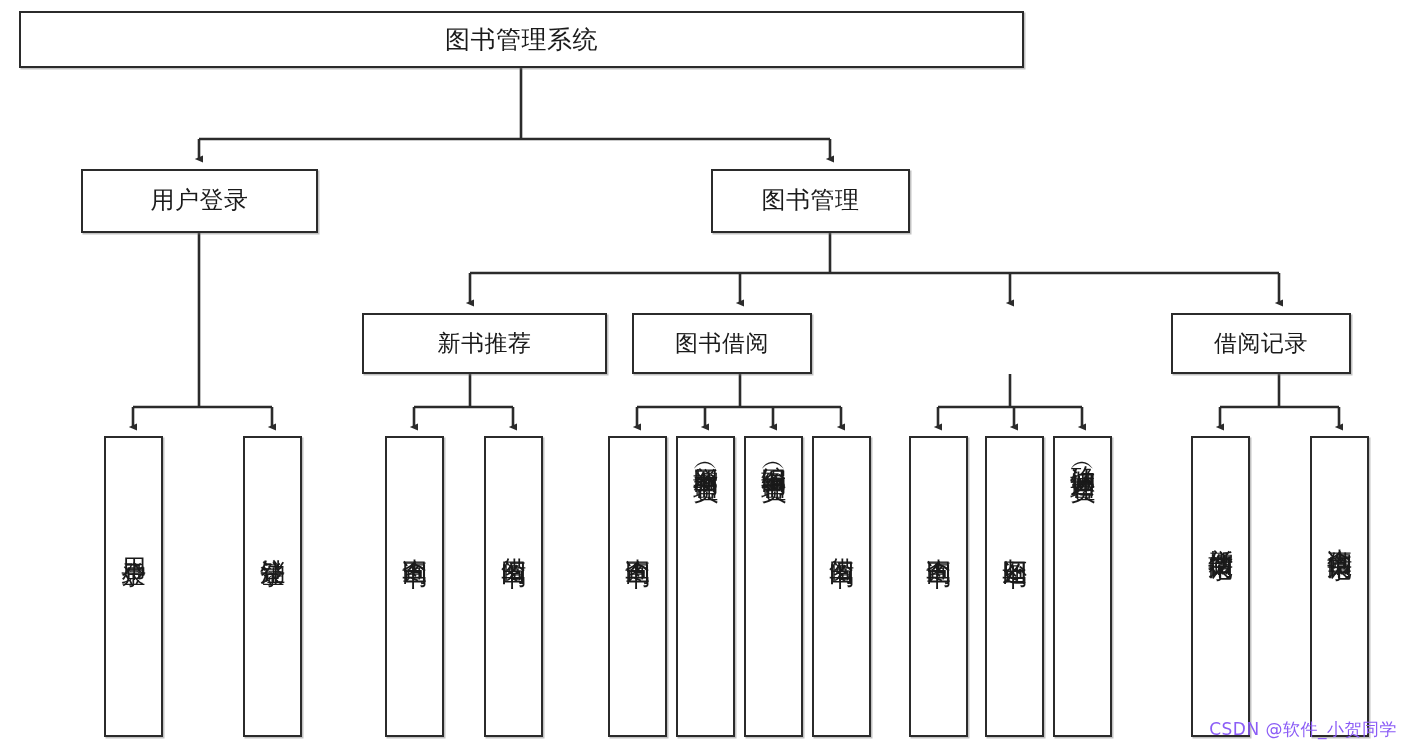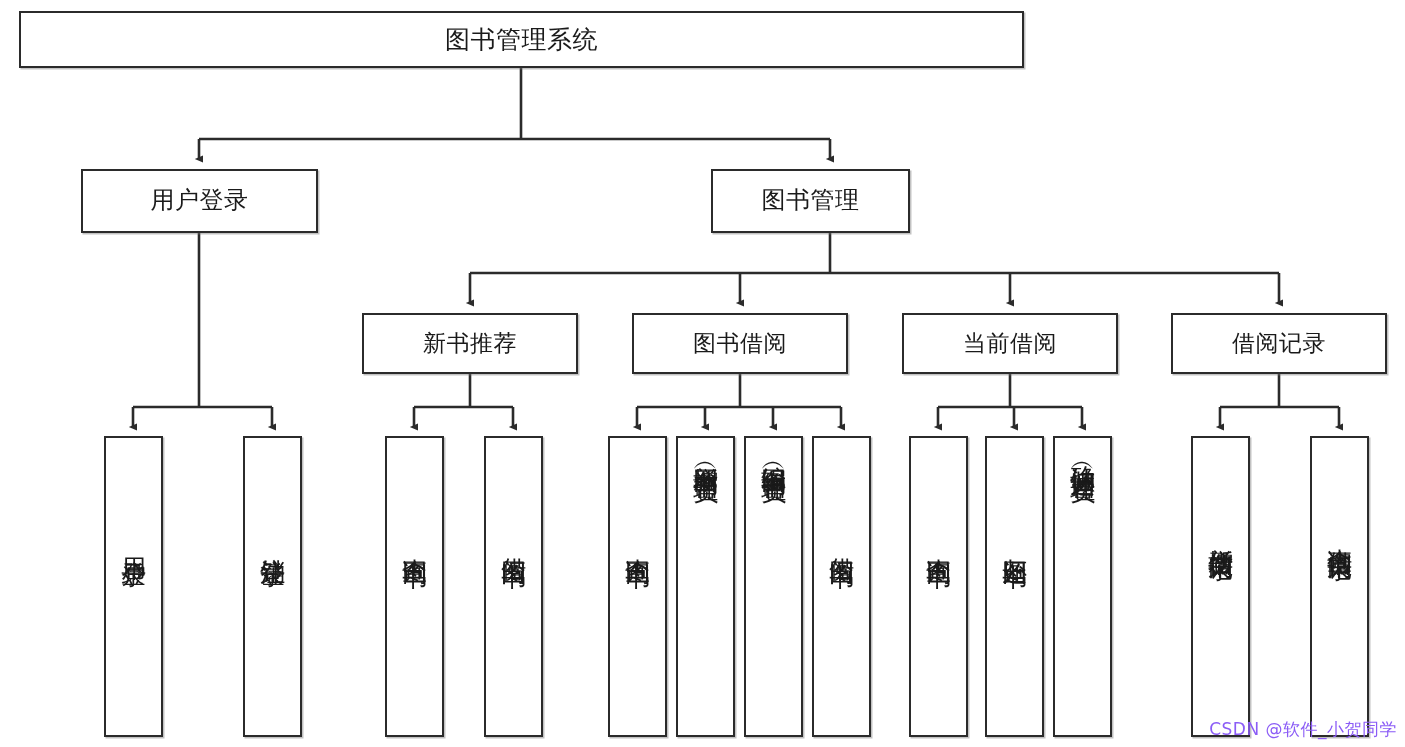--- a/index.html
+++ b/index.html
@@ -131,30 +131,27 @@
     <span class="label">图书管理系统</span>
   </div>
 
   <div class="node node-l2" style="left:81px; top:169px; width:237px; height:64px;">
     <span class="label">用户登录</span>
   </div>
   <div class="node node-l2" style="left:711px; top:169px; width:199px; height:64px;">
     <span class="label">图书管理</span>
   </div>
 
-  <div class="node node-l3" style="left:362px; top:313px; width:216px; height:61px;">
+  <div class="node node-l3" style="left:362px; top:313px; width:245px; height:61px;">
     <span class="label">新书推荐</span>
   </div>
-  <div class="node node-l3" style="left:632px; top:313px; width:216px; height:61px;">
+  <div class="node node-l3" style="left:632px; top:313px; width:180px; height:61px;">
     <span class="label">图书借阅</span>
   </div>
-  <div class="node node-l3" style="left:902px; top:313px; width:216px; height:61px;">
-    <span class="label">当前借阅</span>
-  </div>
-  <div class="node node-l3" style="left:1171px; top:313px; width:216px; height:61px;">
+  <div class="node node-l3" style="left:1171px; top:313px; width:180px; height:61px;">
     <span class="label">借阅记录</span>
   </div>
 
   <div class="node node-leaf leaf-short" style="left:104px; top:436px; width:59px; height:301px;">
     <span class="label">用户登录</span>
   </div>
   <div class="node node-leaf leaf-short" style="left:243px; top:436px; width:59px; height:301px;">
     <span class="label">注销登录</span>
   </div>
 

